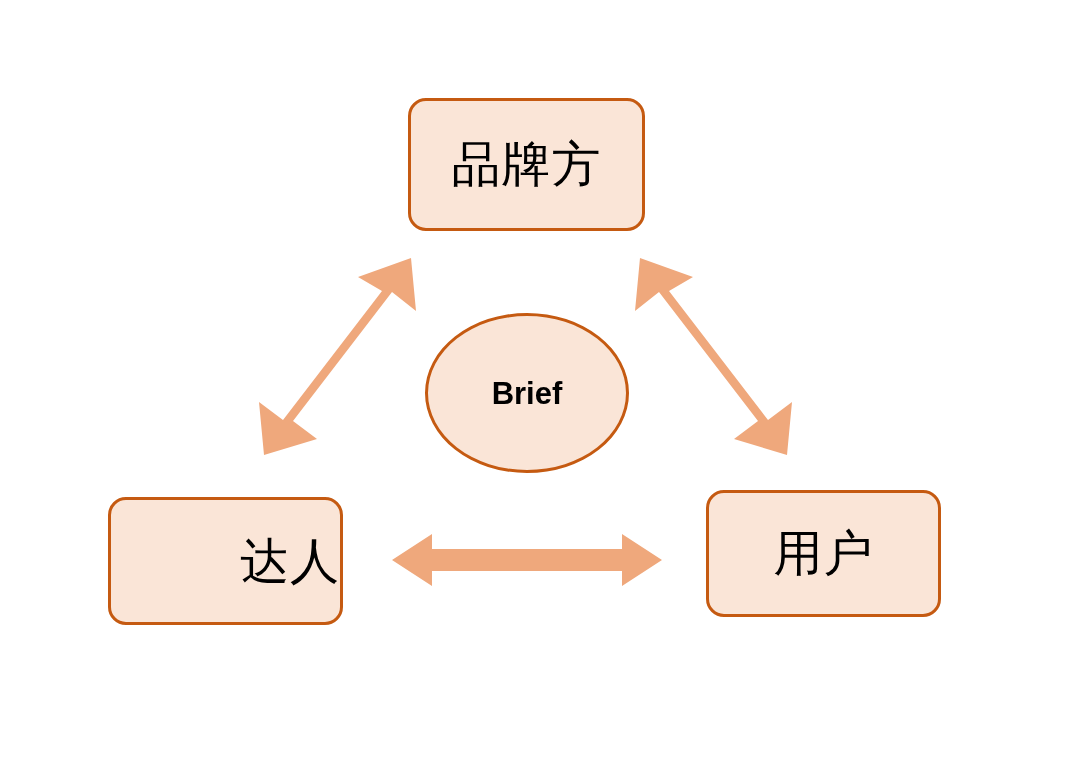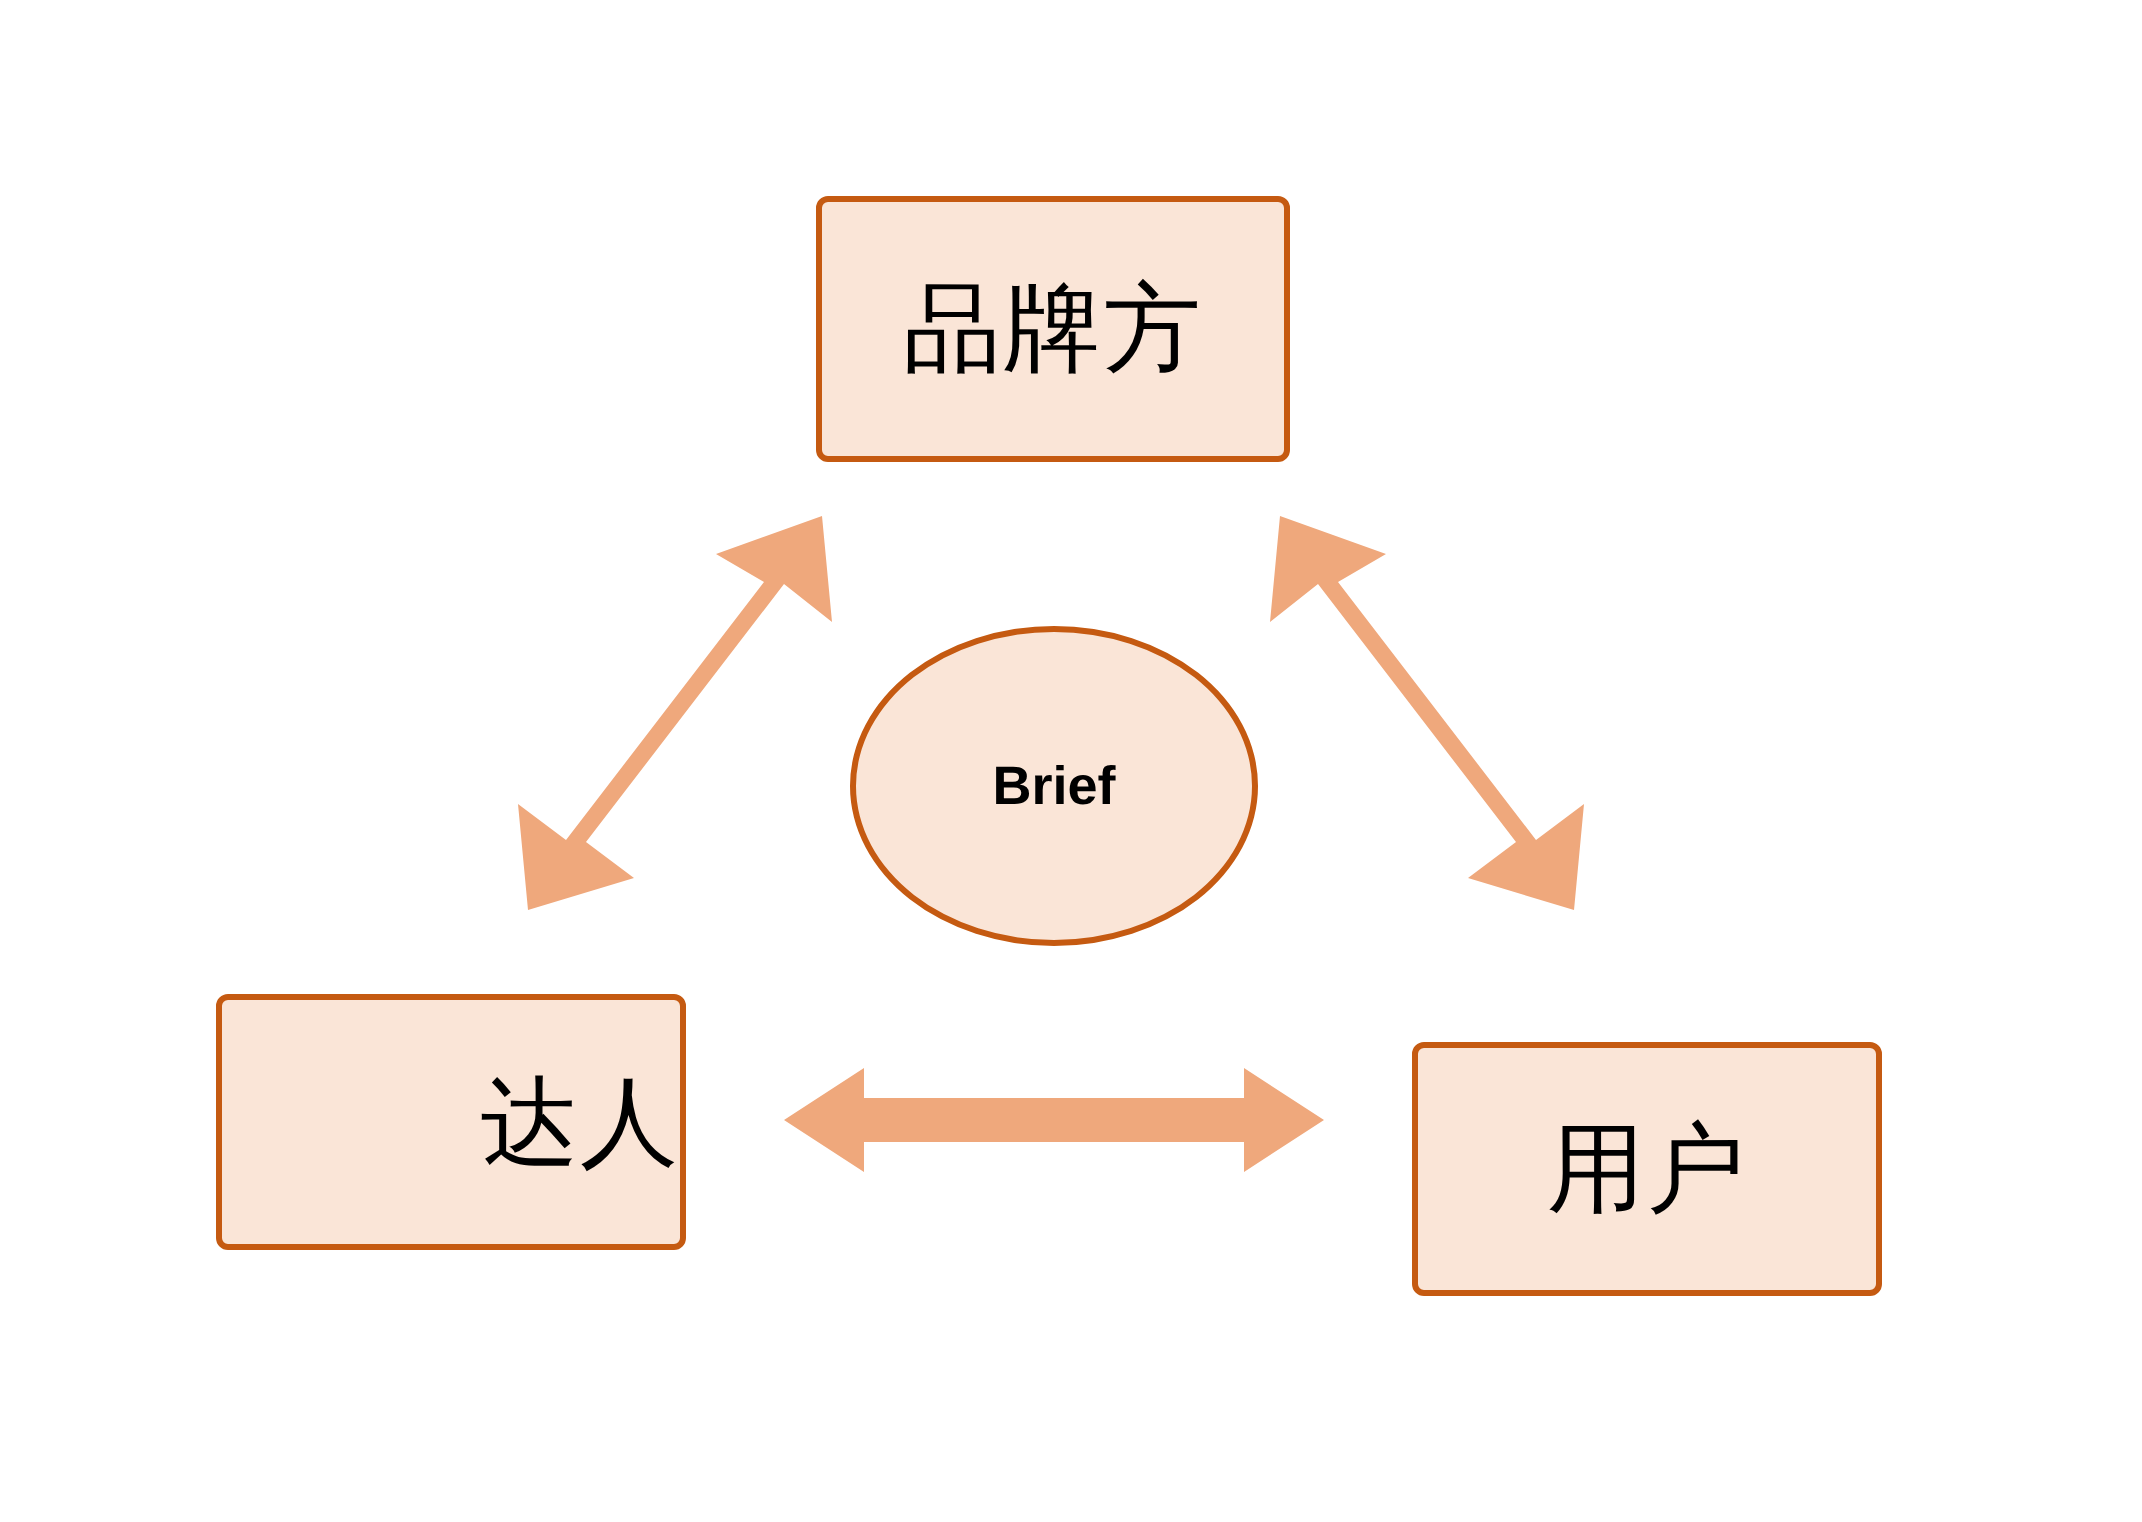--- a/index.html
+++ b/index.html
@@ -23,21 +23,21 @@
     left: 0;
     top: 0;
     width: 1071px;
     height: 761px;
   }
   .node-box {
     position: absolute;
     box-sizing: border-box;
     background: #fae5d7;
     border: 3px solid #c55a11;
-    border-radius: 6px;
+    border-radius: 18px;
     display: flex;
     align-items: center;
     justify-content: center;
   }
   .node-label {
     font-size: 49px;
     line-height: 1;
     color: #000000;
     letter-spacing: 1px;
     font-weight: 400;
@@ -52,42 +52,42 @@
   }
   #node-creator {
     left: 108px;
     top: 497px;
     width: 235px;
     height: 128px;
     justify-content: flex-end;
   }
   #node-user {
     left: 706px;
-    top: 521px;
+    top: 490px;
     width: 235px;
     height: 127px;
   }
   .node-ellipse {
     position: absolute;
     box-sizing: border-box;
     background: #fae5d7;
     border: 3px solid #c55a11;
     border-radius: 50%;
     display: flex;
     align-items: center;
     justify-content: center;
   }
   #node-brief {
     left: 425px;
     top: 313px;
     width: 204px;
     height: 160px;
   }
   .ellipse-label {
-    font-size: 27px;
+    font-size: 31px;
     font-weight: bold;
     color: #000000;
     line-height: 1;
     font-family: "Liberation Sans", "DejaVu Sans", sans-serif;
   }
 </style>
 </head>
 <body>
 
 <div id="canvas">

